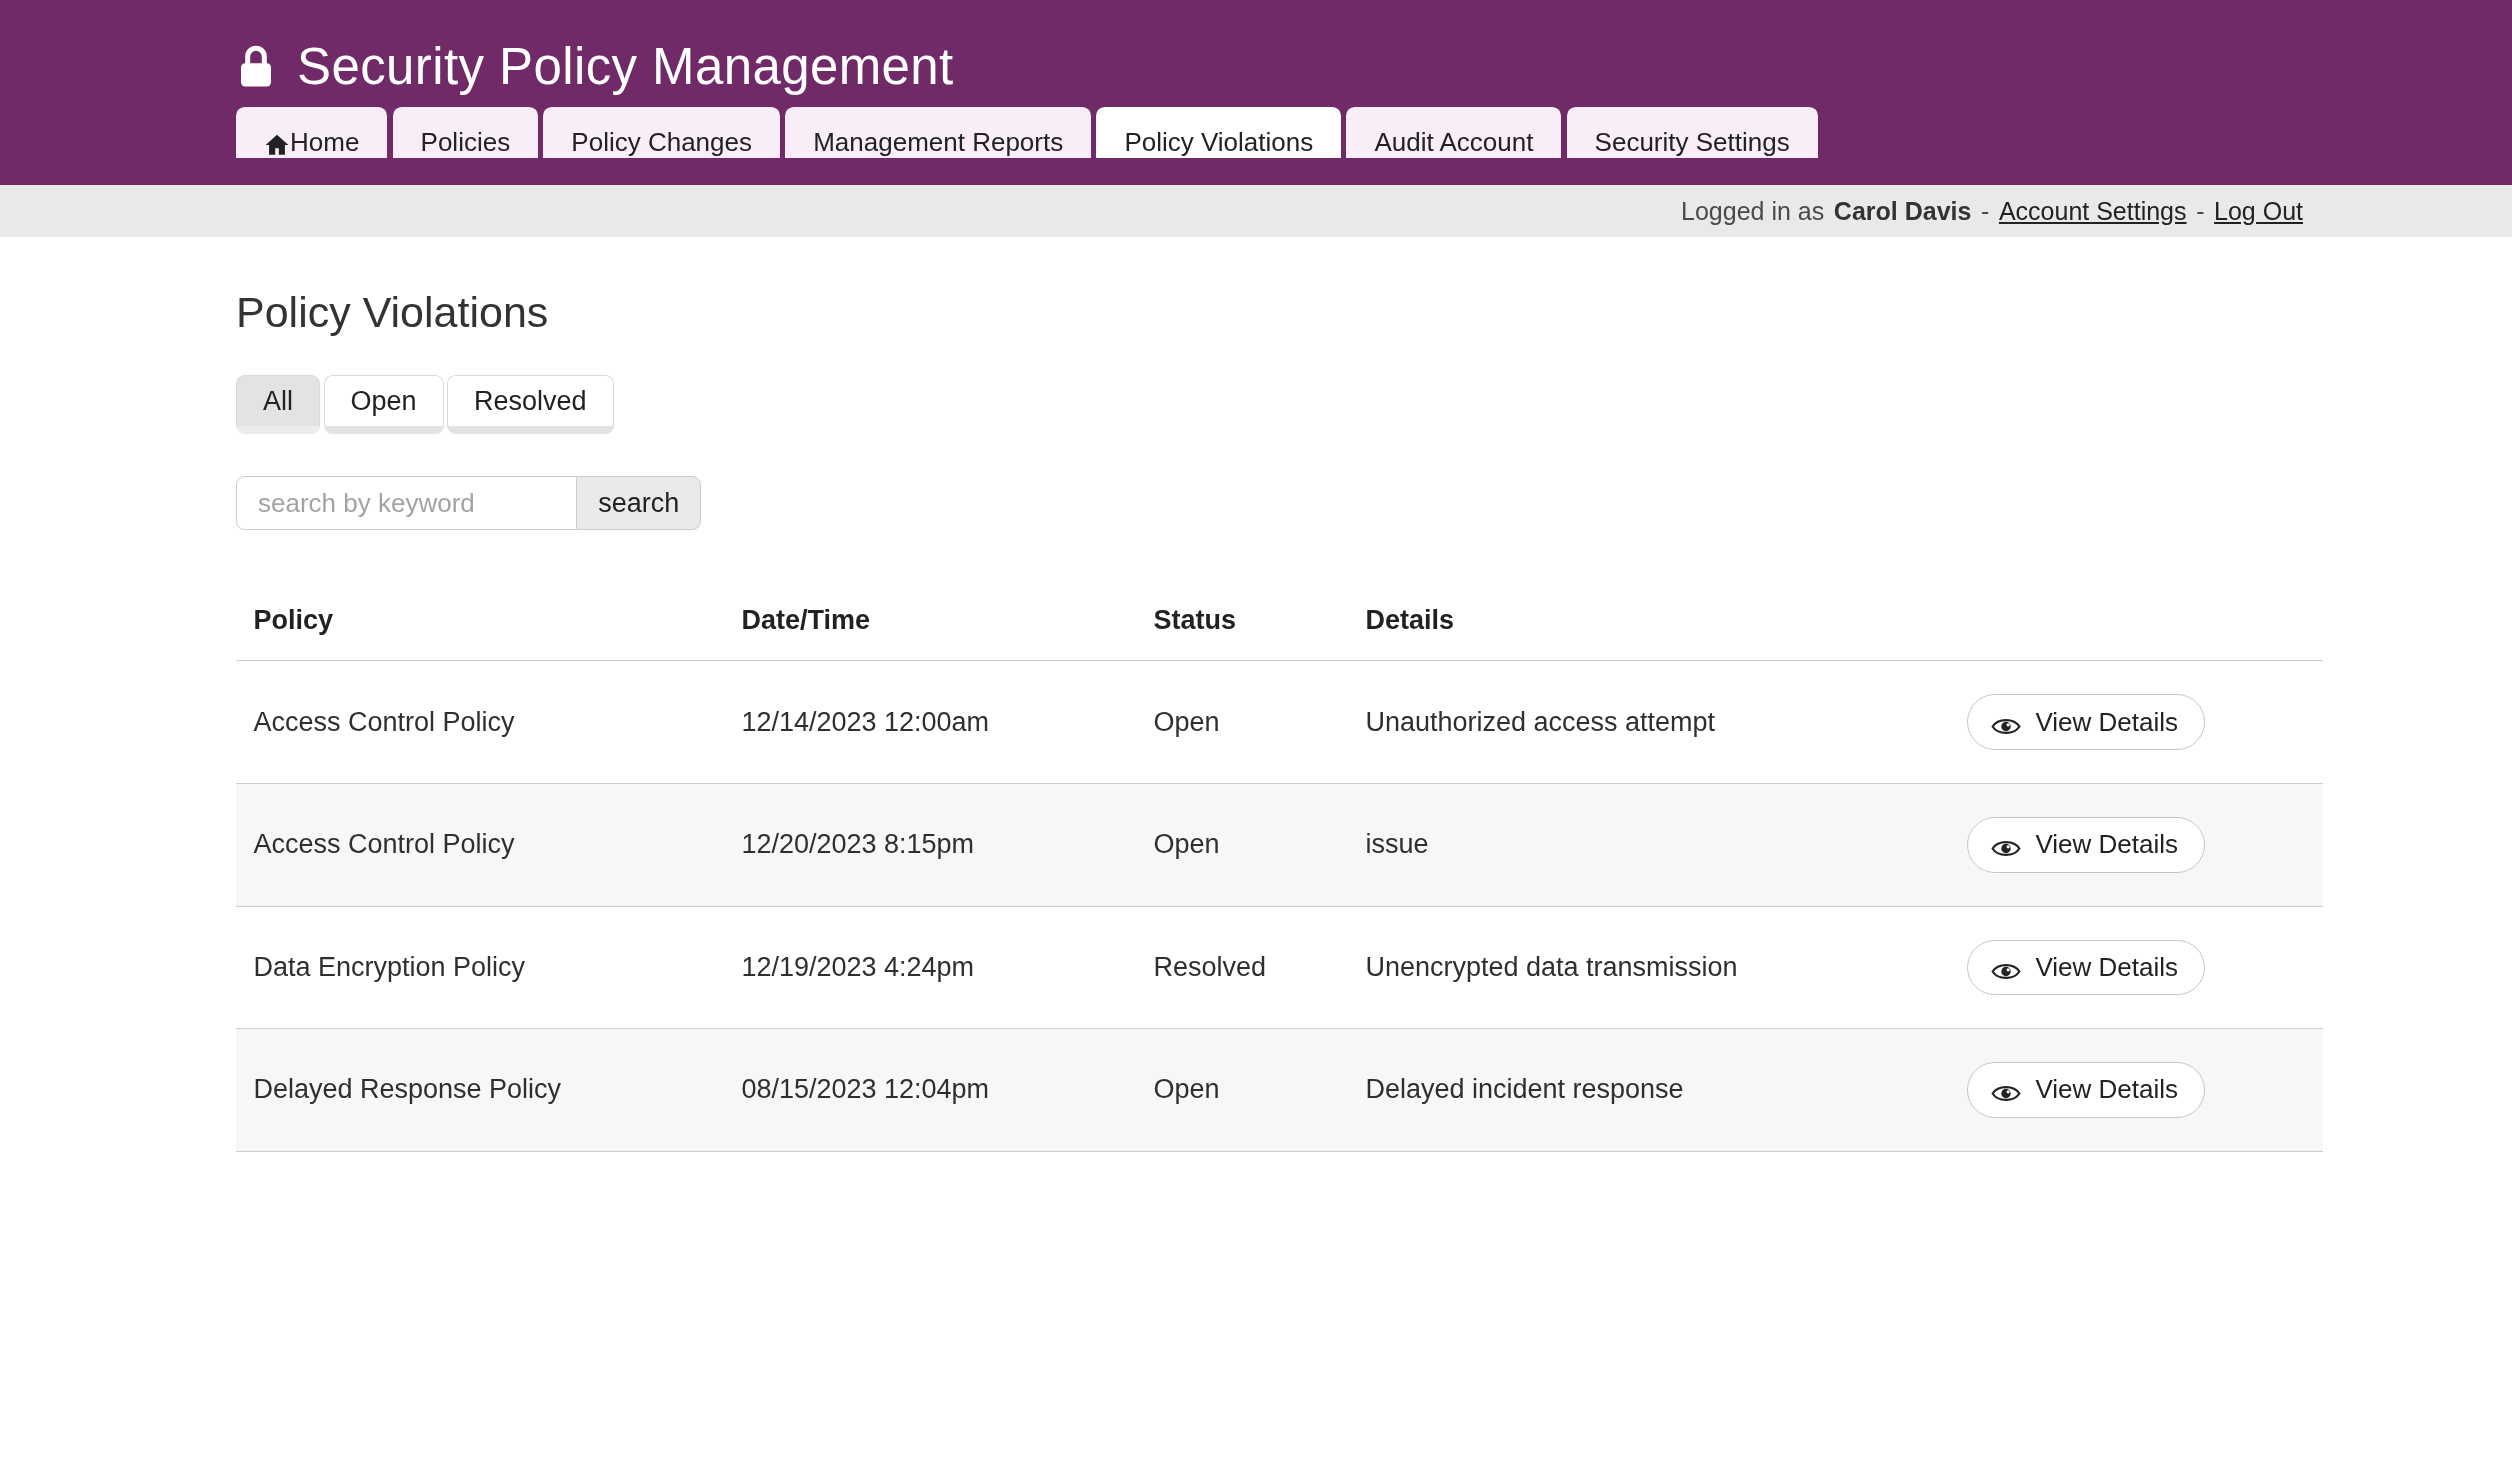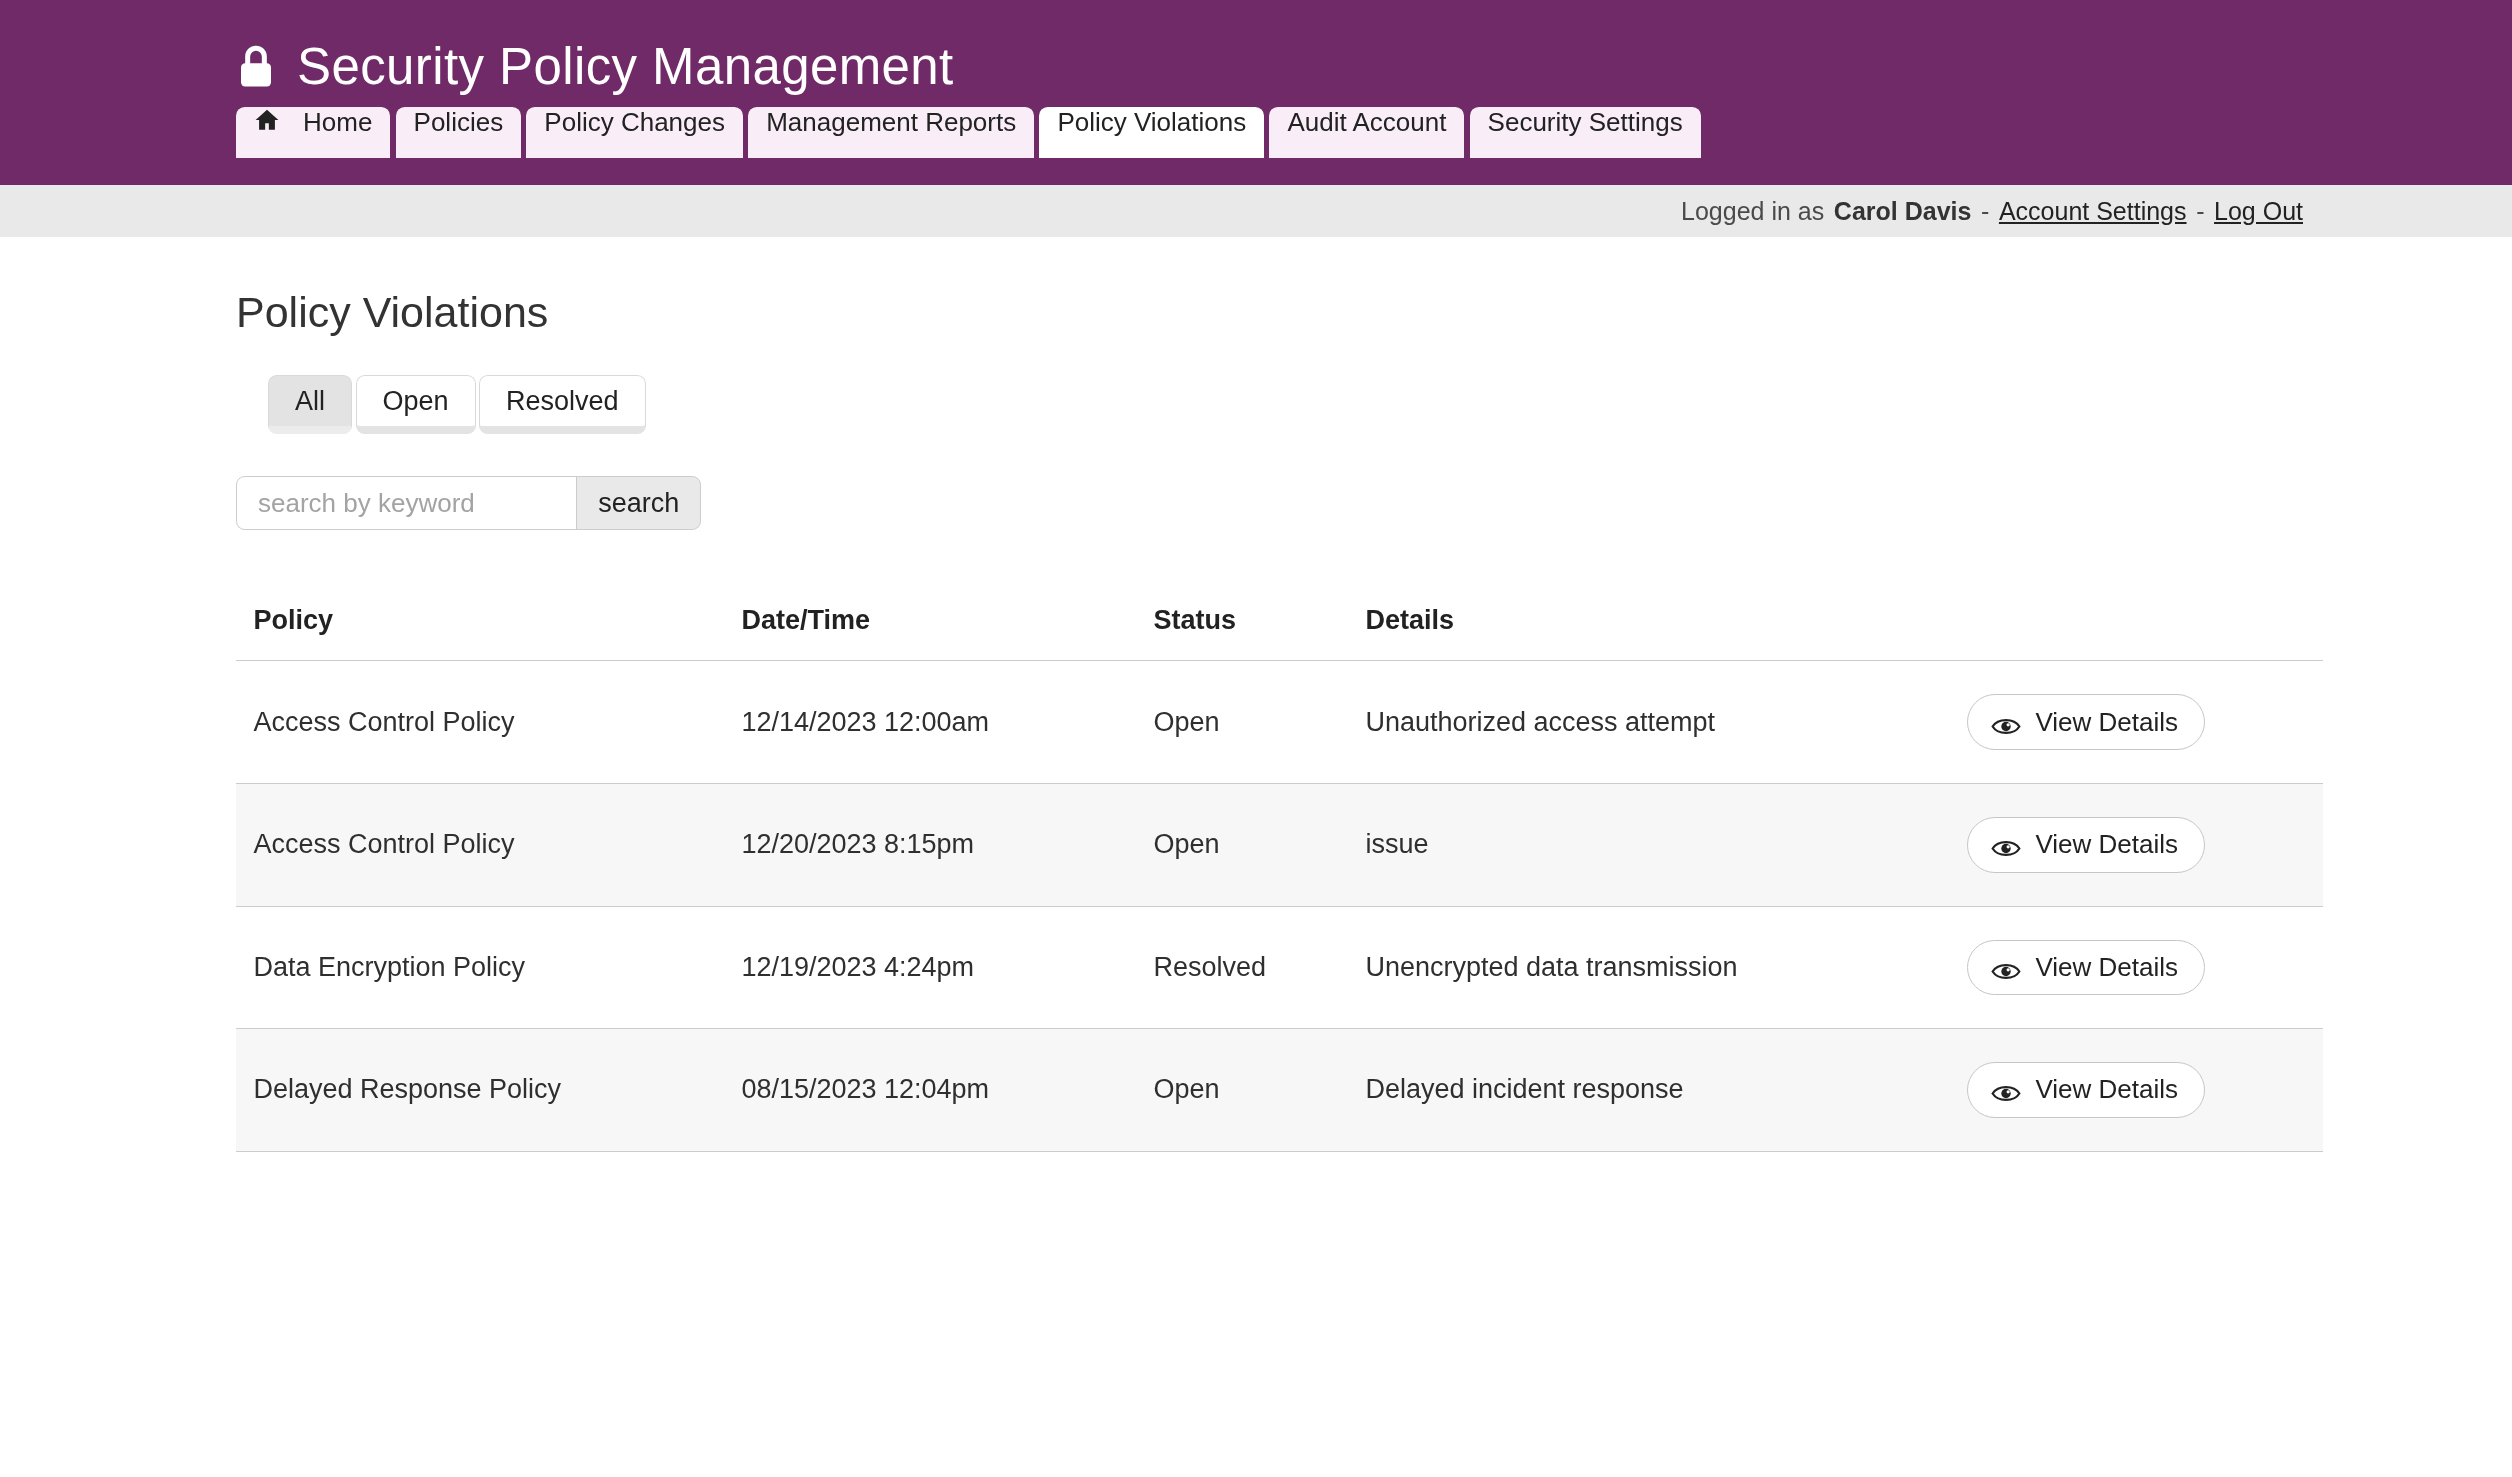--- a/index.html
+++ b/index.html
@@ -28,23 +28,23 @@
     height: 185px;
   }
   .brand {
     display: flex; align-items: center; gap: 21px;
     color: #ffffff; height: 80px;
   }
   .brand svg { width: 40px; height: 47px; flex: 0 0 auto; }
   .app-title { font-size: 51px; font-weight: 400; letter-spacing: 0.4px; }
   .main-nav { display: flex; gap: 5.2px; margin-top: 0; align-items: flex-end; height: 52px; }
   .nav-tab {
-    display: inline-flex; align-items: flex-start; gap: 23px;
+    display: inline-flex; align-items: flex-end; gap: 0;
     background: var(--tab-bg); color: #222222;
-    font-size: 26px; height: 51px; padding: 0 18px;
+    font-size: 26px; height: 51px; padding: 0 28px;
     border-radius: 8.7px 8.7px 0 0;
     text-decoration: none; cursor: pointer; white-space: nowrap;
   }
   .nav-tab.active { background: #ffffff; }
   .nav-tab svg { width: 26px; height: 26px; }
 
   
   .user-bar {
     background: var(--bar-bg);
     height: 52px;
@@ -64,21 +64,21 @@
   .filter-btn {
     font-family: "Liberation Sans", sans-serif;
     font-size: 27px; color: #222222;
     background: #ffffff;
     border: 1.7px solid #d9d9d9;
     border-bottom: 8.7px solid #e3e3e3;
     border-radius: 8.7px;
     height: 59px; padding: 0 26px;
     cursor: pointer;
   }
-  .filter-btn.active { background: var(--active-filter); border-bottom-color: #ececec; margin-left: 32px; }
+  .filter-btn.active { background: var(--active-filter); border-bottom-color: #ececec; }
 
   .search-row { margin-top: 42px; display: flex; align-items: stretch; }
   .search-input {
     width: 342px; height: 54px;
     border: 1.7px solid var(--border);
     border-radius: 8.7px 0 0 8.7px;
     padding: 0 21px;
     font-family: "Liberation Sans", sans-serif;
     font-size: 26px; color: #333333;
     outline: none;

